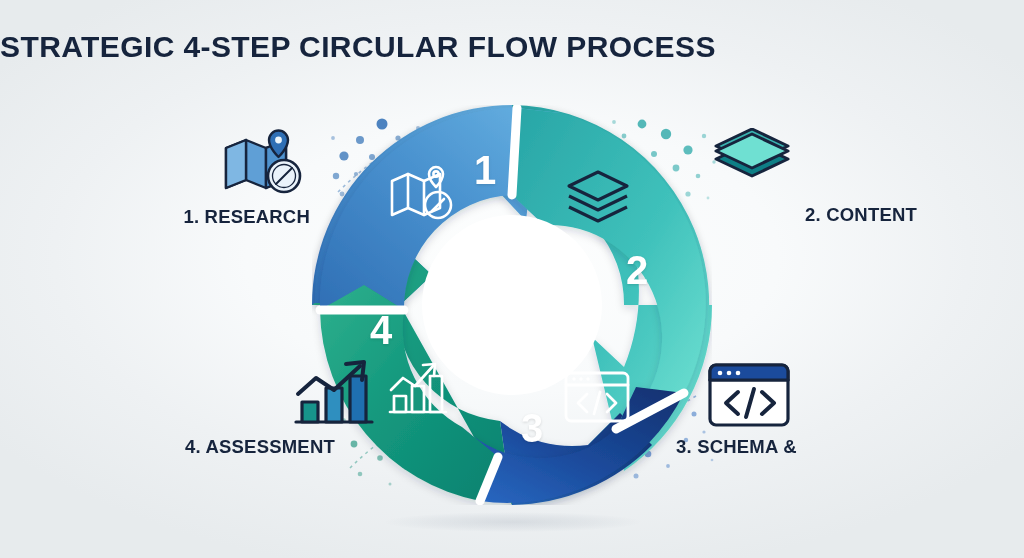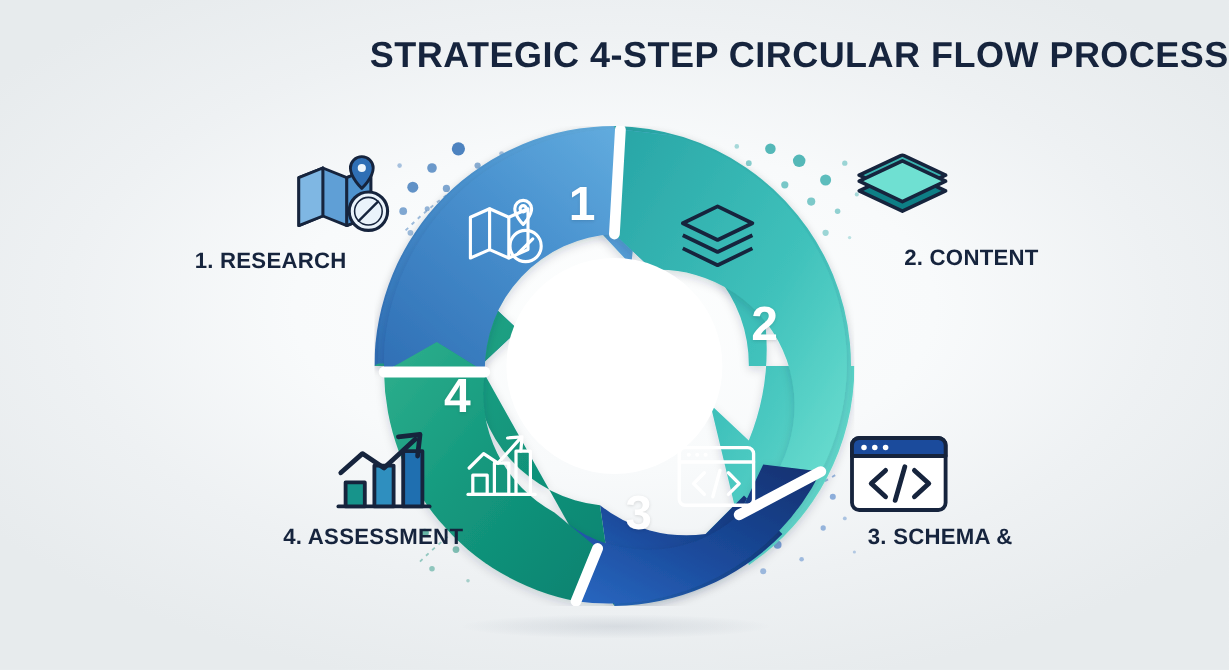--- a/index.html
+++ b/index.html
@@ -22,21 +22,21 @@
       radial-gradient(ellipse 62% 58% at 50% 46%, #fdfefe 0%, #f8fafb 42%, #eef1f3 72%, #e7ebed 100%);
     overflow: hidden;
   }
 
   
   #title {
     position: absolute;
     top: 30px;
     left: 0;
     width: 1024px;
-    text-align: right;
+    text-align: left;
     font-size: 30px;
     font-weight: bold;
     letter-spacing: 0.4px;
     color: #16243d;
     text-transform: uppercase;
     font-family: "Liberation Sans", sans-serif;
     white-space: nowrap;
   }
 
   
@@ -87,30 +87,30 @@
   .label-text {
     font-size: 18.5px;
     font-weight: bold;
     line-height: 1.22;
     color: #16243d;
     text-transform: uppercase;
     letter-spacing: 0.2px;
     font-family: "Liberation Sans", sans-serif;
   }
 
-  #label-1 { left: 118px; top: 128px; text-align: center; }
+  #label-1 { left: 95px; top: 128px; text-align: right; }
   #label-1 .lab-icon { margin-left: auto; margin-right: 0; }
 
-  #label-2 { left: 702px; top: 128px; text-align: center; }
+  #label-2 { left: 702px; top: 128px; text-align: right; }
   #label-2 .lab-icon { margin-left: 8px; }
 
-  #label-3 { left: 676px; top: 360px; text-align: center; }
+  #label-3 { left: 676px; top: 360px; text-align: left; }
   #label-3 .lab-icon { margin-left: 30px; }
 
-  #label-4 { left: 171px; top: 358px; text-align: right; }
+  #label-4 { left: 185px; top: 358px; }
   #label-4 .lab-icon { margin-left: auto; margin-right: 22px; }
 
   
   .particles {
     position: absolute;
     pointer-events: none;
   }
   #parts-tl { left: 330px; top: 108px; }
   #parts-tr { left: 596px; top: 106px; }
   #parts-br { left: 600px; top: 388px; }

